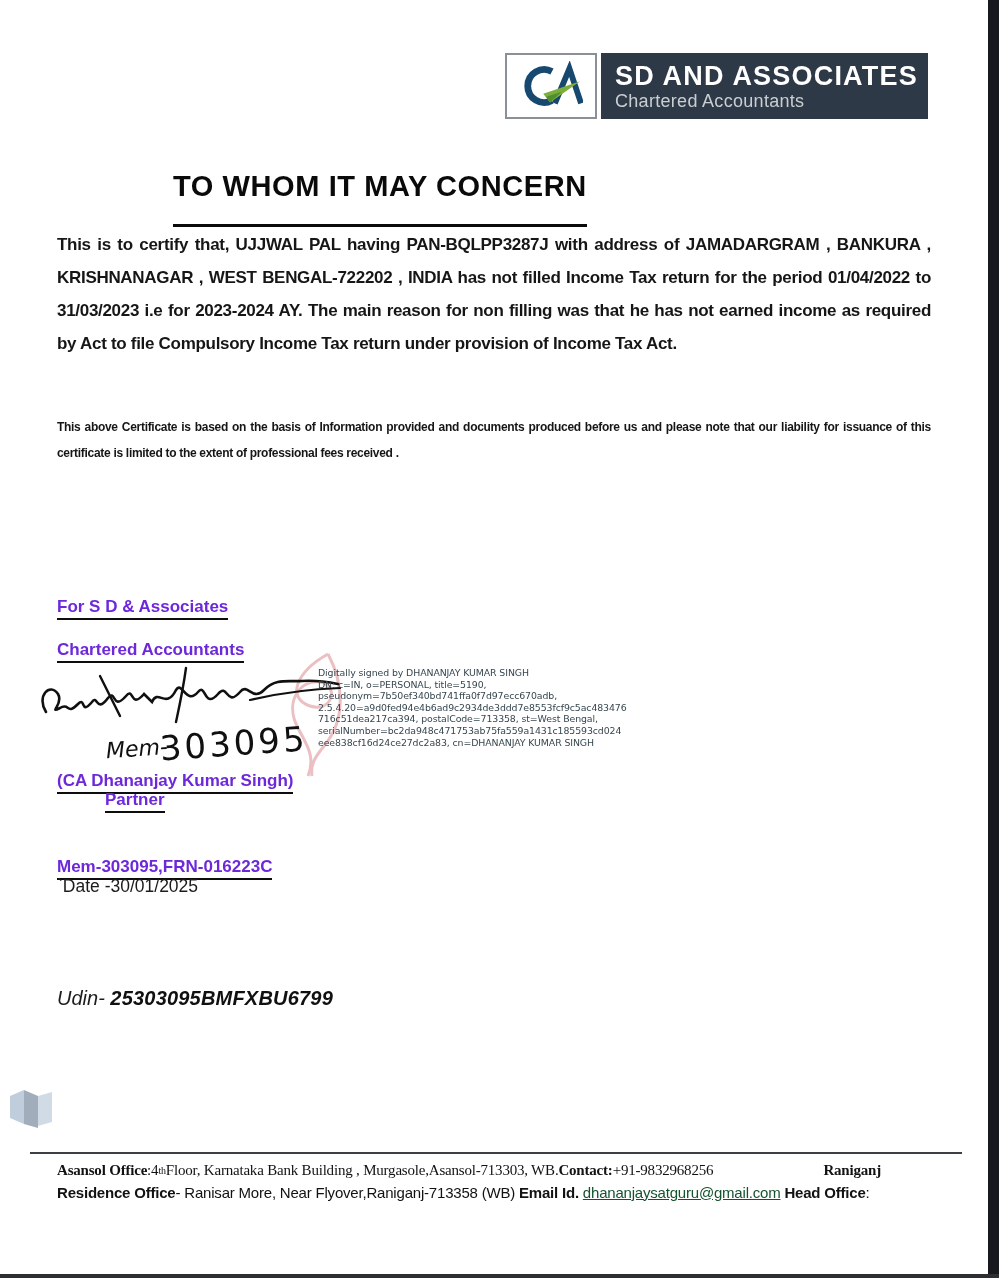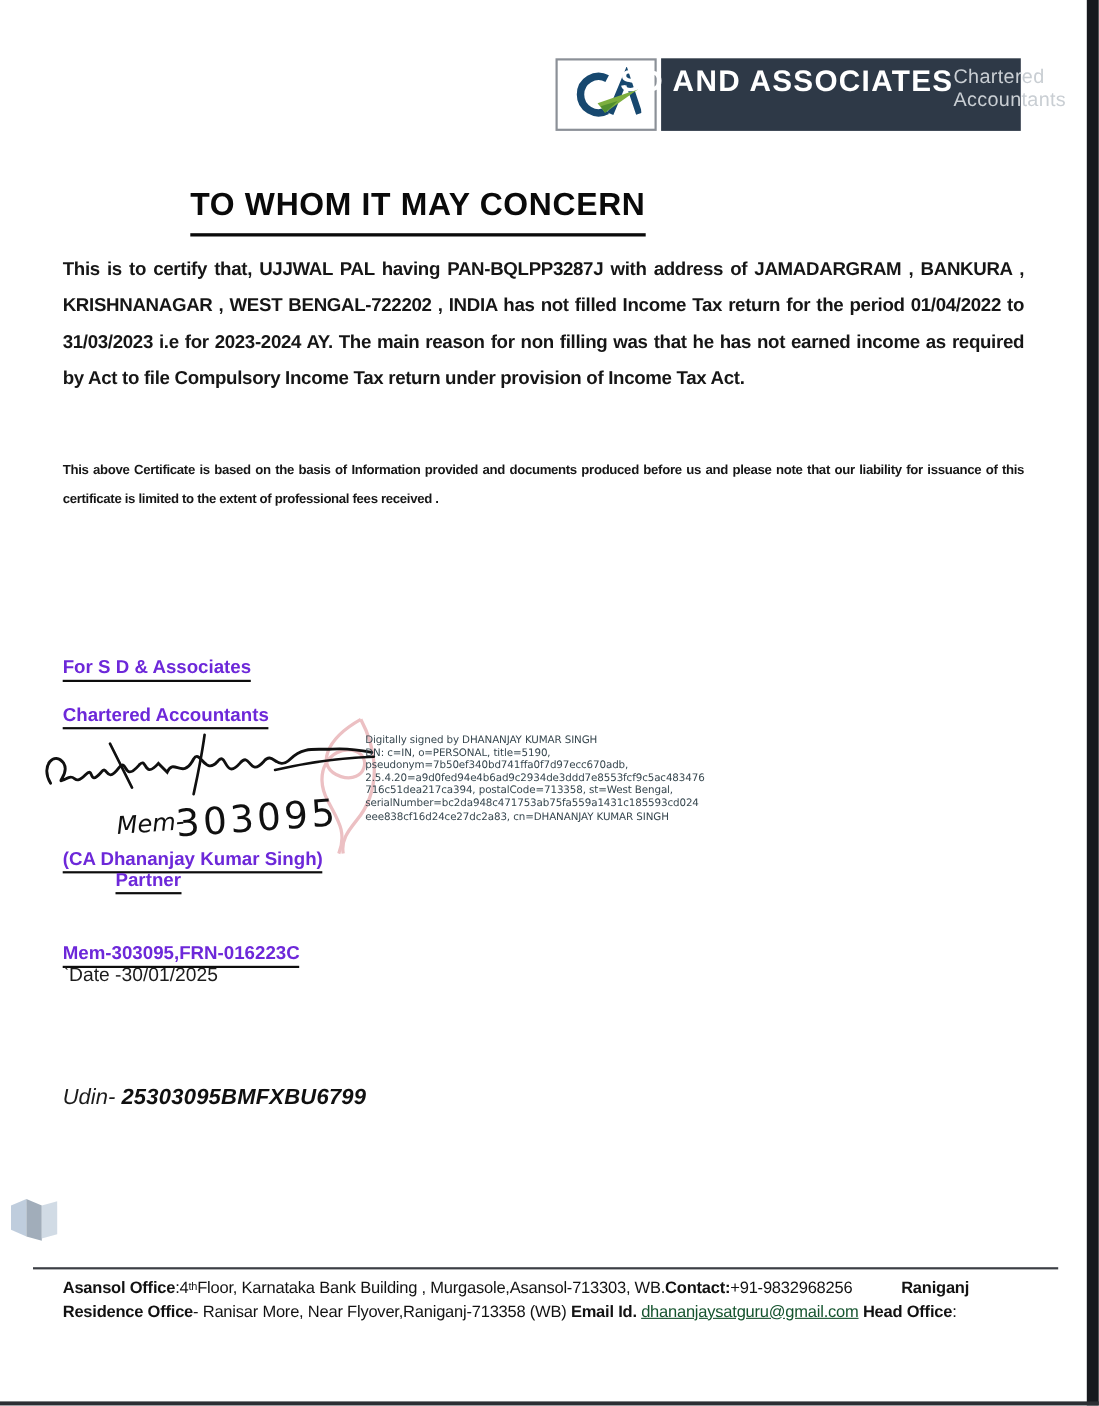--- a/index.html
+++ b/index.html
@@ -9,59 +9,59 @@
     background:#ffffff; overflow:hidden;
     font-family:"Liberation Sans", sans-serif; color:#141414;
   }
   
   .edge-right { position:absolute; top:0; right:0; width:11px; height:1278px; background:#17191e; }
   .edge-bottom { position:absolute; left:0; bottom:0; width:999px; height:4px; background:#2c2e33; }
 
   
   .logo-row { position:absolute; left:505px; top:53px; display:flex; align-items:stretch; }
   .ca-box { width:92px; height:66px; background:#fff; border:2px solid #8b9097; display:flex; align-items:center; justify-content:center; }
-  .banner { margin-left:4px; width:327px; height:66px; background:#2e3947; padding:6px 10px 6px 14px; display:flex; justify-content:center; }
+  .banner { margin-left:4px; width:327px; height:66px; background:#2e3947; padding:6px 10px 6px 14px; display:flex; flex-direction:column; justify-content:center; }
   .firm-name { color:#ffffff; font-weight:bold; font-size:27px; letter-spacing:1.2px; line-height:30px; white-space:nowrap; }
   .firm-sub { color:#c9ced3; font-size:18px; line-height:21px; letter-spacing:0.3px; }
 
   .doc-title {
     position:absolute; left:173px; top:170px; display:inline-block;
     font-size:29px; font-weight:bold; letter-spacing:0.6px; color:#0a0a0a;
-    border-bottom:3px solid #0a0a0a; padding-bottom:9px; white-space:nowrap;
+    border-bottom:3px solid #0a0a0a; padding-bottom:21px; white-space:nowrap;
   }
 
   .para { position:absolute; left:57px; width:874px; font-weight:bold; text-align:justify; color:#161616; letter-spacing:-0.3px; }
   .para1 { top:228px; font-size:17px; line-height:33px; }
   .para2 { top:414px; font-size:12px; line-height:26px; }
 
   .u-line { position:absolute; left:57px; display:inline-block; font-size:17px; font-weight:bold; color:#6d28d9; border-bottom:2px solid #0d0d0d; padding-bottom:1px; white-space:nowrap; }
   .for-line { top:597px; }
   .ca-firm-line { top:640px; }
   .name-line { top:771px; }
   .partner-line { top:790px;margin-left:48px; }
   .memfrn-line { top:857px; }
 
   .date-line { position:absolute; left:57px; top:876px; font-size:17.5px; color:#1c1c1c; }
   .udin-line { position:absolute; left:57px; top:987px; font-size:20px; color:#1c1c1c;font-style:italic; }
   .udin-line b { font-weight:bold; color:#101010; letter-spacing:0.2px; }
 
   .ribbon { position:absolute; left:266px; top:650px; }
   .sig-svg { position:absolute; left:36px; top:656px; }
   .digital-sig {
-    position:absolute; left:332px; top:667px;
+    position:absolute; left:318px; top:667px;
     font-family:"DejaVu Sans", sans-serif; font-size:9.4px; line-height:11.6px;
     color:#37474f; white-space:pre; letter-spacing:-0.1px;
   }
 
   .watermark { position:absolute; left:8px; top:1088px; opacity:0.9; }
 
   .footer-divider { position:absolute; left:30px; top:1152px; width:932px; height:2px; background:#3c3f45; }
   .footer { position:absolute; left:57px; top:1160px; width:824px; font-size:15px; line-height:21.5px; color:#121212; letter-spacing:-0.2px; }
   .f-line { white-space:nowrap; }
-  .f-line1 { display:flex; align-items:flex-start; }
+  .f-line1 { display:flex; align-items:flex-start;font-family:Liberation Serif, serif; }
   .f-bold { font-weight:bold; }
   .push-right { margin-left:auto; }
   .email-link { color:#14532d; text-decoration:underline; cursor:pointer; }
   sup { font-size:10px; vertical-align:super; }
 </style>
 </head>
 <body>
 
 <div class="page">
 

